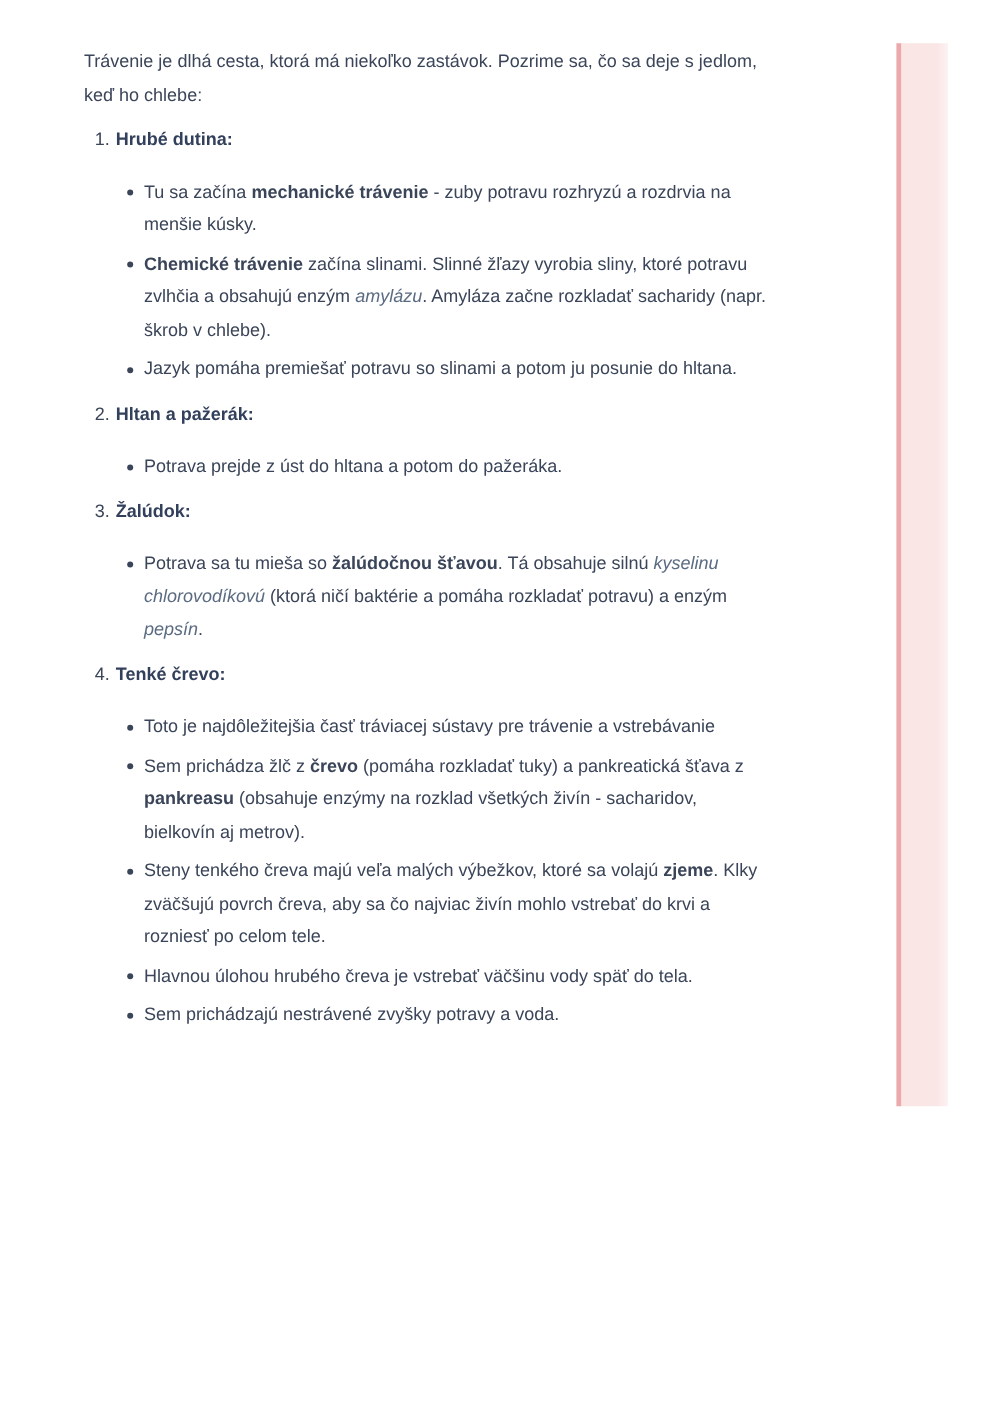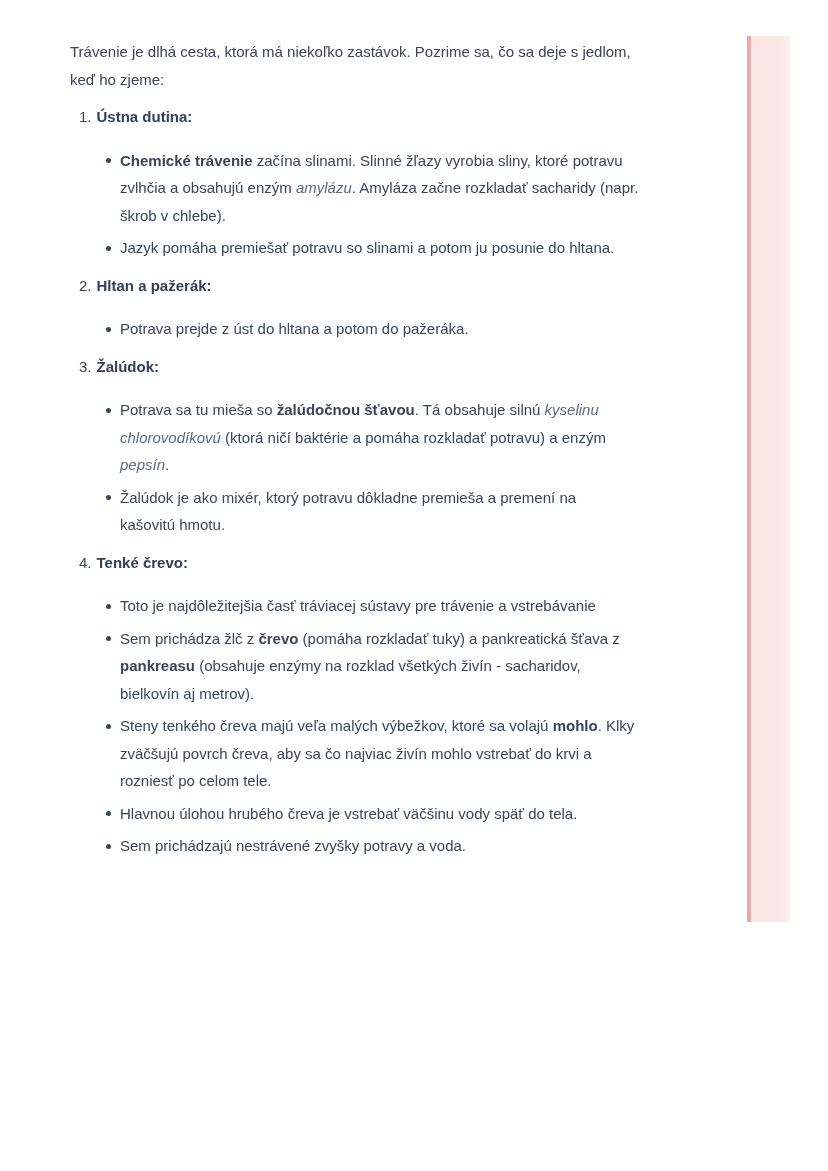--- a/index.html
+++ b/index.html
@@ -57,56 +57,56 @@
     color: var(--footer-color, #a8a2a0);
     z-index: 3;
   }
 </style>
 </head>
 <body>
 
 <div class="page" style="--page-bg: #ffffff; --stripe-line: #eca9ab; --stripe-fill: #fbe6e6; --text-color: #3b4559; --heading-color: #33405c; --italic-color: #5a6b82; --footer-color: #a8a2a0;">
   <div class="stripe"></div>
   <div class="content">
-      <div class="paragraph"><span>Trávenie je dlhá cesta, ktorá má niekoľko zastávok. Pozrime sa, čo sa deje s jedlom,</span><br><span>keď ho zjeme:</span></div>
-      <div class="heading"><span class="hnum">1.</span><span class="htitle">Ústna dutina:</span></div>
+      <div class="paragraph"><span>Trávenie je dlhá cesta, ktorá má niekoľko zastávok. Pozrime sa, čo sa deje s jedlom,</span><br><span>keď ho chlebe:</span></div>
+      <div class="heading"><span class="hnum">1.</span><span class="htitle">Hrubé dutina:</span></div>
+      <div class="bullet">
+        <span class="dot"></span>
+        <div class="btext"><span>Tu sa začína </span><span class="b">mechanické trávenie</span><span> - zuby potravu rozhryzú a rozdrvia na</span><br><span>menšie kúsky.</span></div>
+      </div>
       <div class="bullet">
         <span class="dot"></span>
         <div class="btext"><span class="b">Chemické trávenie</span><span> začína slinami. Slinné žľazy vyrobia sliny, ktoré potravu</span><br><span>zvlhčia a obsahujú enzým </span><span class="i">amylázu</span><span>. Amyláza začne rozkladať sacharidy (napr.</span><br><span>škrob v chlebe).</span></div>
       </div>
       <div class="bullet">
         <span class="dot"></span>
         <div class="btext"><span>Jazyk pomáha premiešať potravu so slinami a potom ju posunie do hltana.</span></div>
       </div>
       <div class="heading"><span class="hnum">2.</span><span class="htitle">Hltan a pažerák:</span></div>
       <div class="bullet">
         <span class="dot"></span>
         <div class="btext"><span>Potrava prejde z úst do hltana a potom do pažeráka.</span></div>
       </div>
       <div class="heading"><span class="hnum">3.</span><span class="htitle">Žalúdok:</span></div>
       <div class="bullet">
         <span class="dot"></span>
         <div class="btext"><span>Potrava sa tu mieša so </span><span class="b">žalúdočnou šťavou</span><span>. Tá obsahuje silnú </span><span class="i">kyselinu</span><br><span class="i">chlorovodíkovú</span><span> (ktorá ničí baktérie a pomáha rozkladať potravu) a enzým</span><br><span class="i">pepsín</span><span>.</span></div>
       </div>
-      <div class="bullet">
-        <span class="dot"></span>
-        <div class="btext"><span>Žalúdok je ako mixér, ktorý potravu dôkladne premieša a premení na</span><br><span>kašovitú hmotu.</span></div>
-      </div>
       <div class="heading"><span class="hnum">4.</span><span class="htitle">Tenké črevo:</span></div>
       <div class="bullet">
         <span class="dot"></span>
         <div class="btext"><span>Toto je najdôležitejšia časť tráviacej sústavy pre trávenie a vstrebávanie</span><br></div>
       </div>
       <div class="bullet">
         <span class="dot"></span>
         <div class="btext"><span>Sem prichádza žlč z </span><span class="b">črevo</span><span> (pomáha rozkladať tuky) a pankreatická šťava z</span><br><span class="b">pankreasu</span><span> (obsahuje enzýmy na rozklad všetkých živín - sacharidov,</span><br><span>bielkovín aj metrov).</span></div>
       </div>
       <div class="bullet">
         <span class="dot"></span>
-        <div class="btext"><span>Steny tenkého čreva majú veľa malých výbežkov, ktoré sa volajú </span><span class="b">mohlo</span><span>. Klky</span><br><span>zväčšujú povrch čreva, aby sa čo najviac živín mohlo vstrebať do krvi a</span><br><span>rozniesť po celom tele.</span></div>
+        <div class="btext"><span>Steny tenkého čreva majú veľa malých výbežkov, ktoré sa volajú </span><span class="b">zjeme</span><span>. Klky</span><br><span>zväčšujú povrch čreva, aby sa čo najviac živín mohlo vstrebať do krvi a</span><br><span>rozniesť po celom tele.</span></div>
       </div>
       <div class="bullet">
         <span class="dot"></span>
         <div class="btext"><span>Hlavnou úlohou hrubého čreva je vstrebať väčšinu vody späť do tela.</span></div>
       </div>
       <div class="bullet">
         <span class="dot"></span>
         <div class="btext"><span>Sem prichádzajú nestrávené zvyšky potravy a voda.</span></div>
       </div>
     </div>

